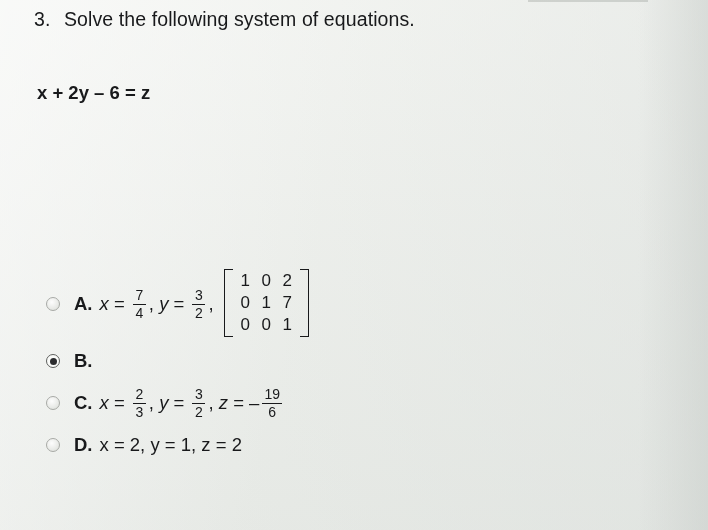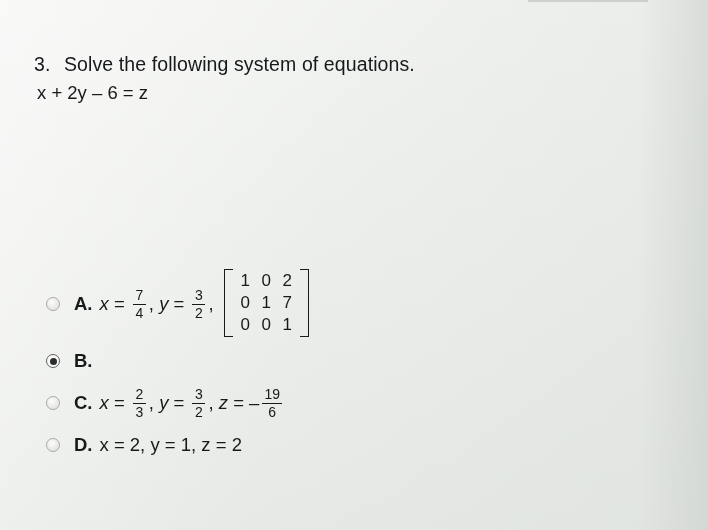--- a/index.html
+++ b/index.html
@@ -38,33 +38,33 @@
     display: flex;
     align-items: baseline;
     font-size: 19.5px;
     letter-spacing: 0.1px;
   }
   .question-number {
     width: 30px;
   }
   .question-text {
     white-space: nowrap;
-    margin-top: 45px;
   }
 
   
   .equations {
     position: absolute;
     top: 78px;
     left: 37px;
     font-size: 18.5px;
     line-height: 30px;
   }
   .equation {
     white-space: nowrap;
+    font-weight: bold;
   }
 
   
   .options {
     position: absolute;
     top: 270px;
     left: 46px;
     width: 640px;
   }
   .option {

